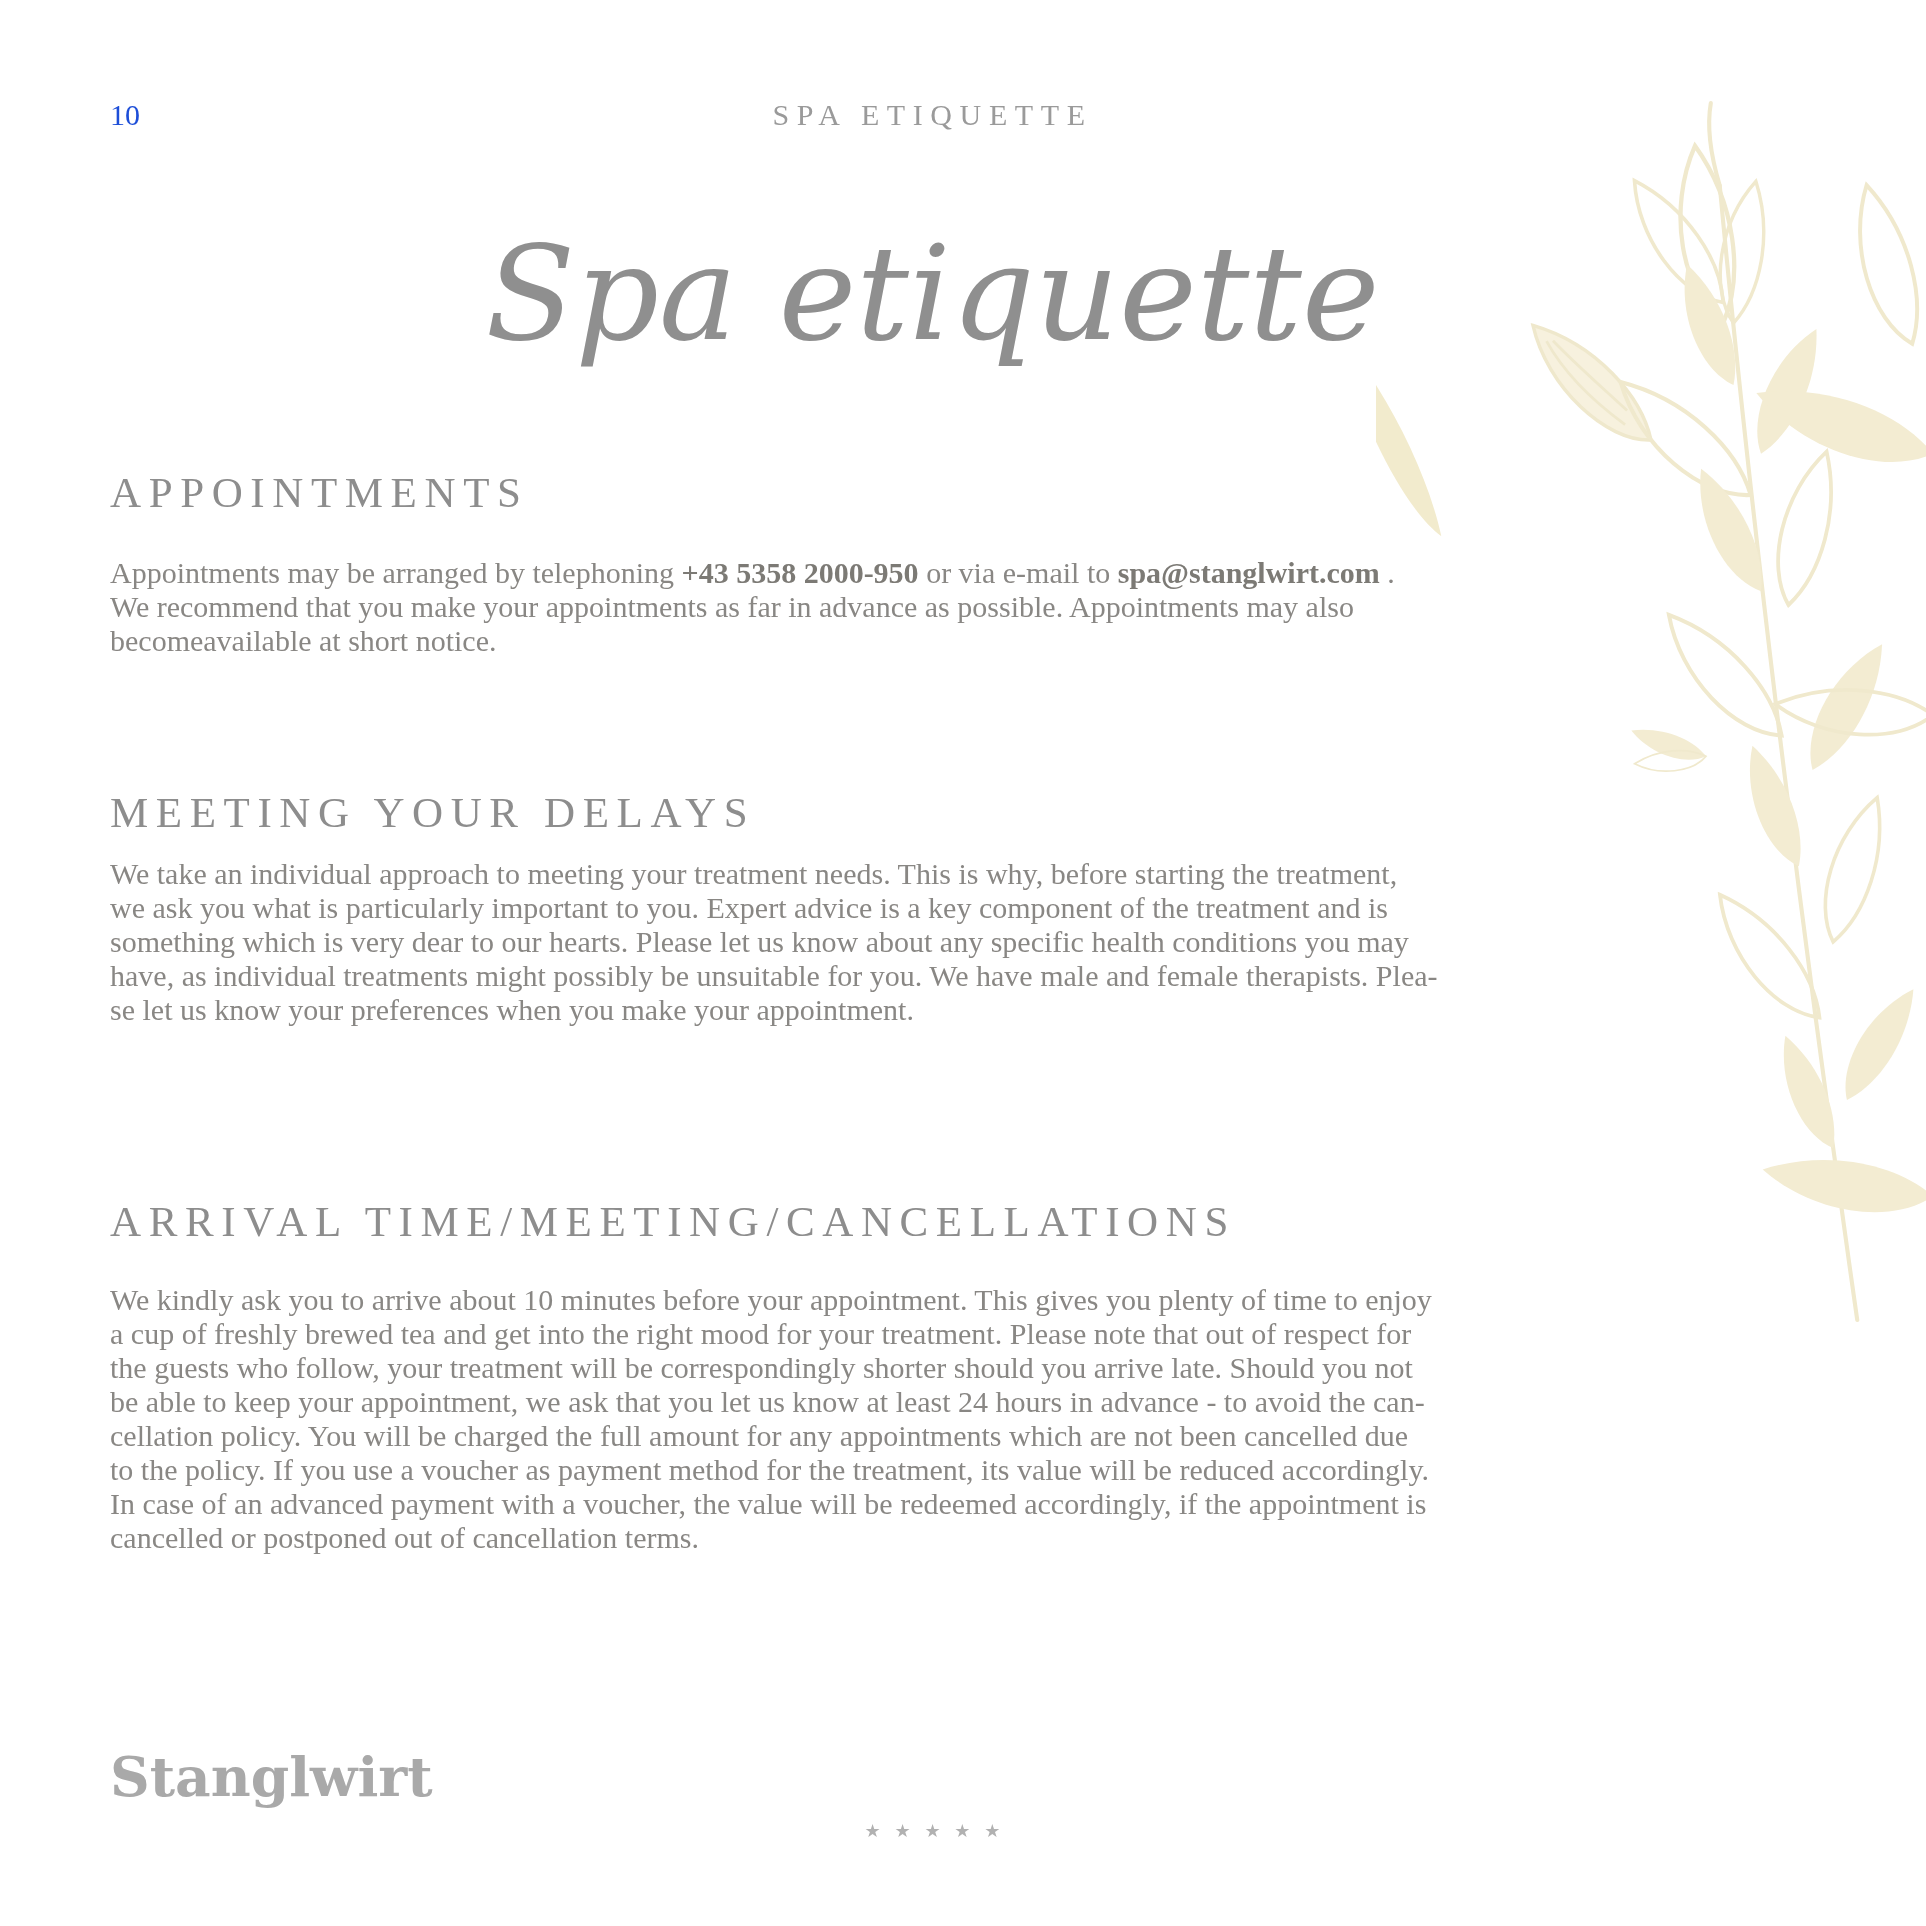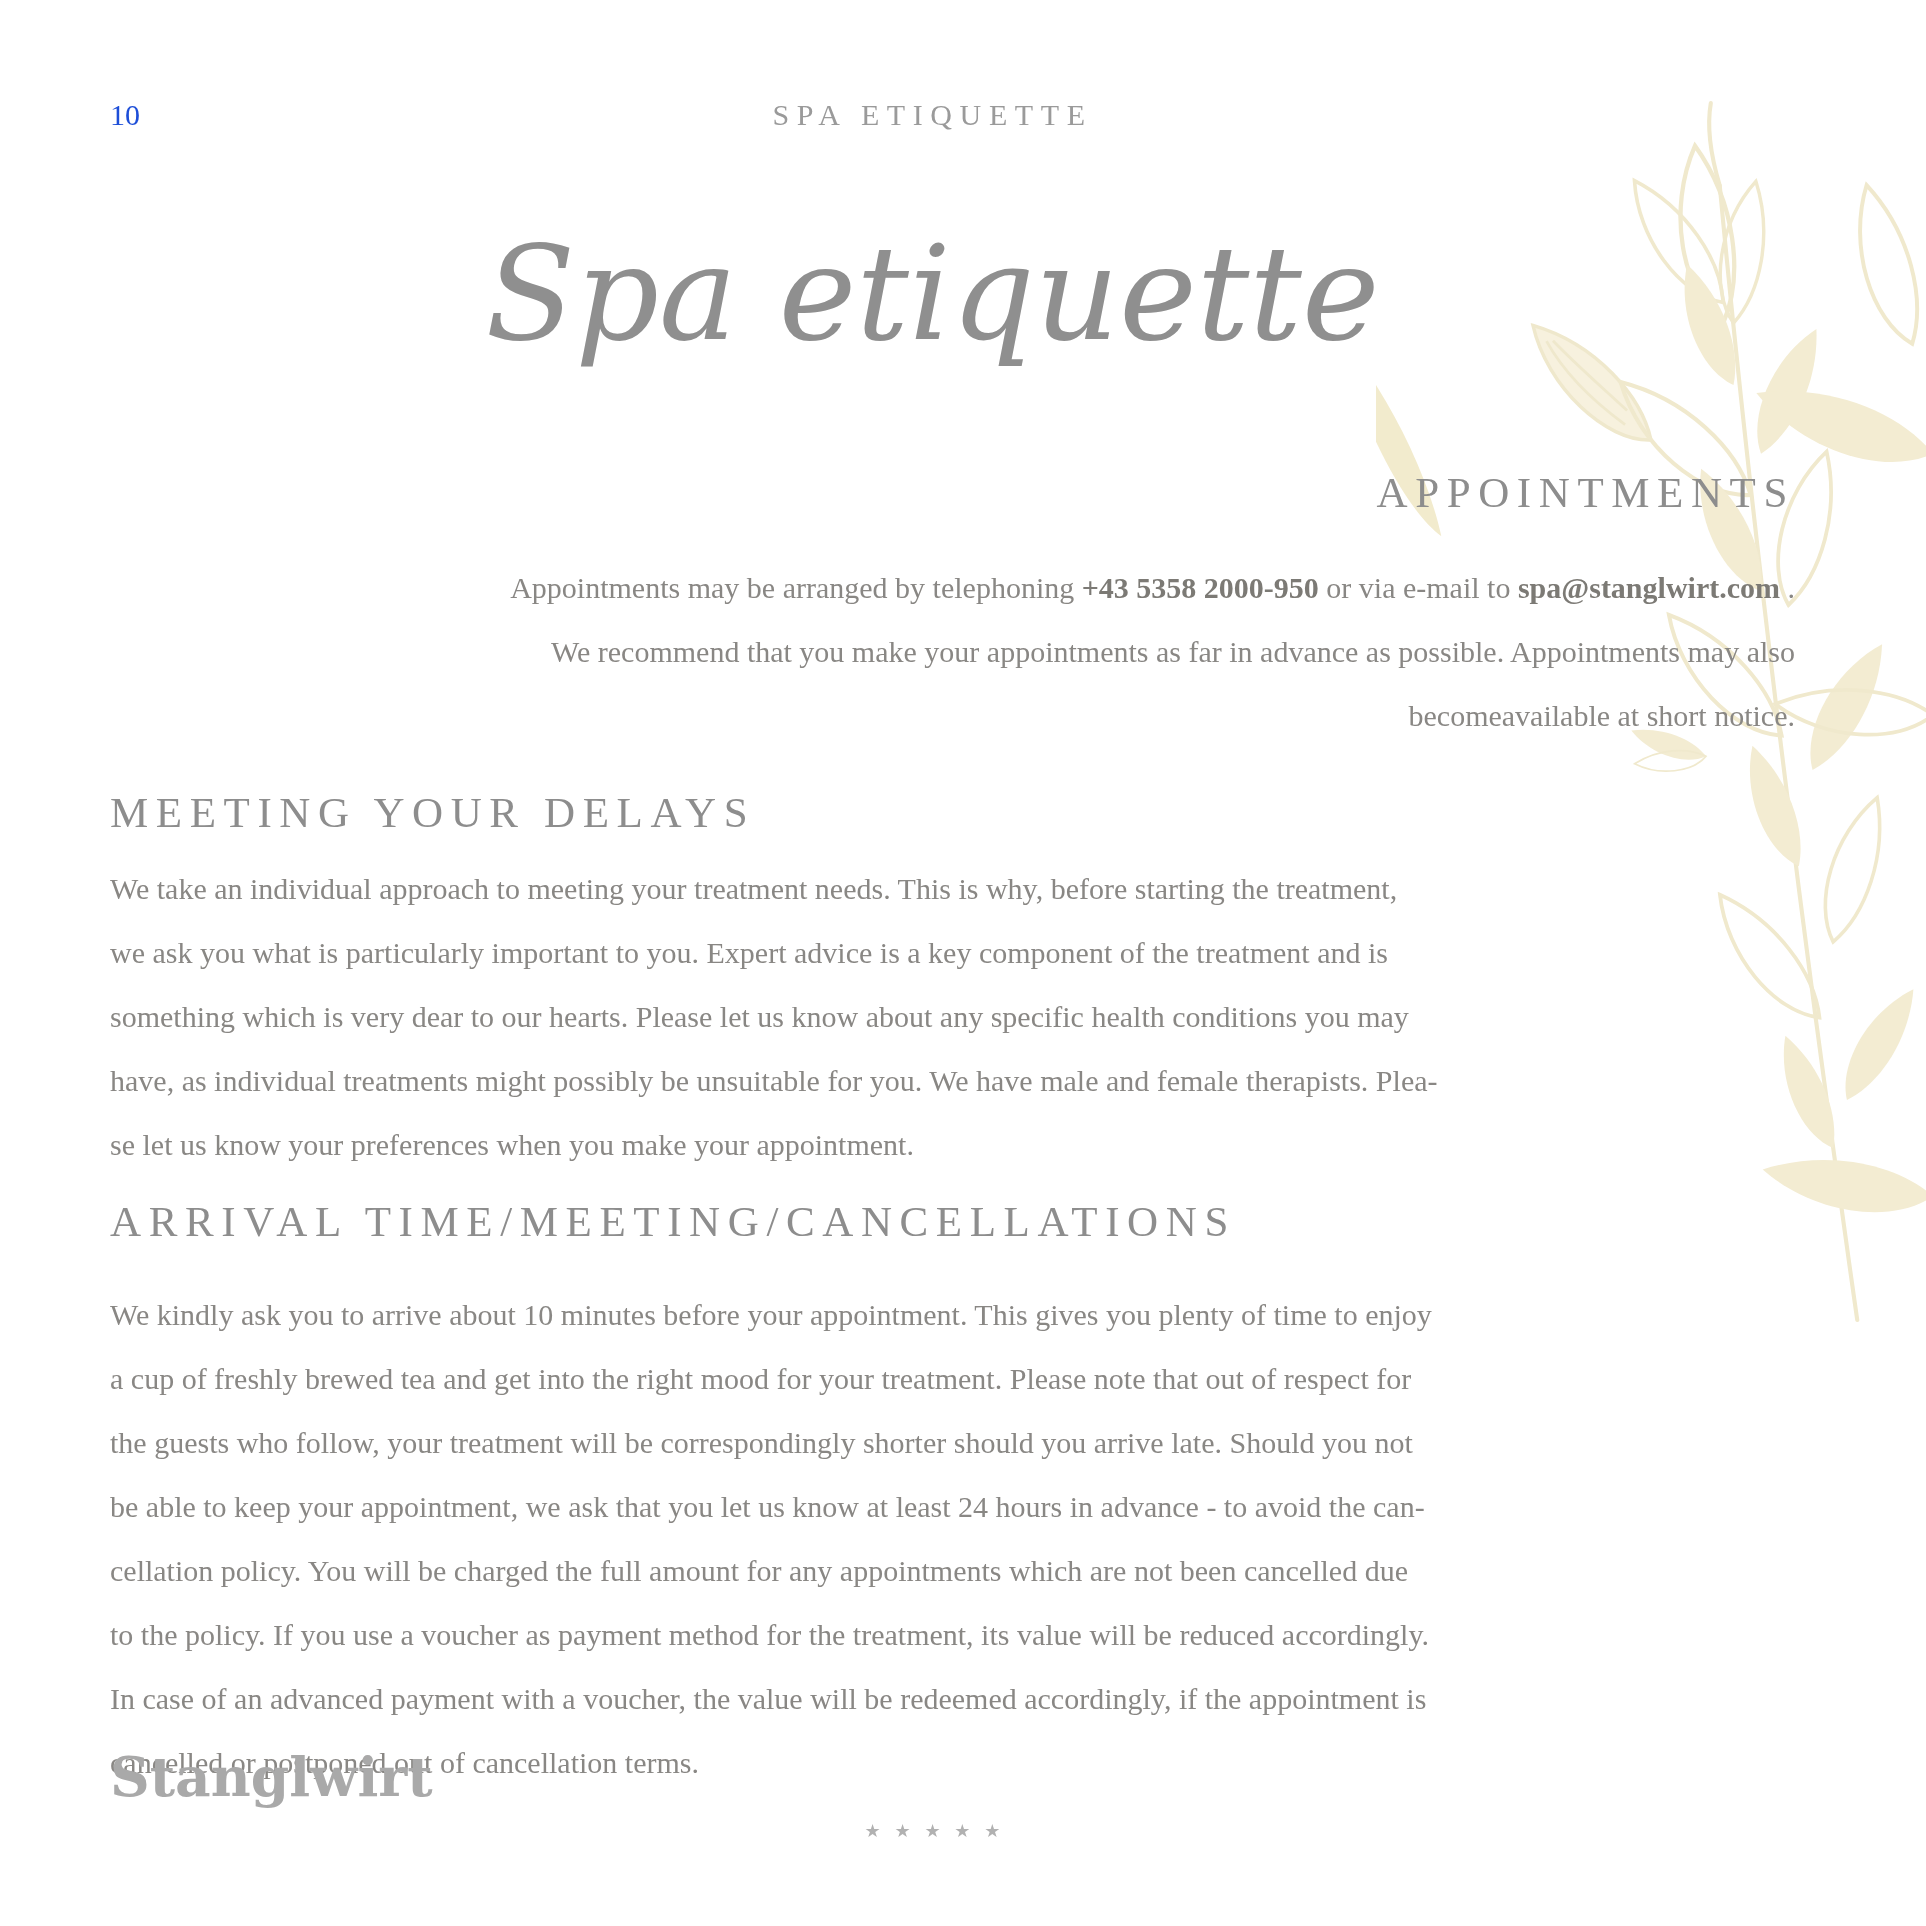--- a/index.html
+++ b/index.html
@@ -63,25 +63,25 @@
     font-weight: 400;
     font-size: 43px;
     letter-spacing: 7.6px;
     color: #8d8d8d;
   }
   .section .body {
     margin: 0;
     position: absolute;
     left: 0;
     font-size: 30px;
-    line-height: 64px;
+    line-height: 34px;
     color: #898784;
     white-space: pre-line;
   }
-  .sec-appointments { top: 468px; text-align: right; }
+  .sec-appointments { top: 468px; }
   .sec-appointments .body { top: 88px; width: 1685px; }
   .sec-meeting { top: 788px; }
   .sec-meeting .body { top: 69px; width: 1685px; }
   .sec-arrival { top: 1197px; }
   .sec-arrival .body { top: 86px; width: 1685px; }
   .bold { font-weight: bold; color: #7c7a75; }
 
   .footer-logo {
     position: absolute;
     left: 110px;

